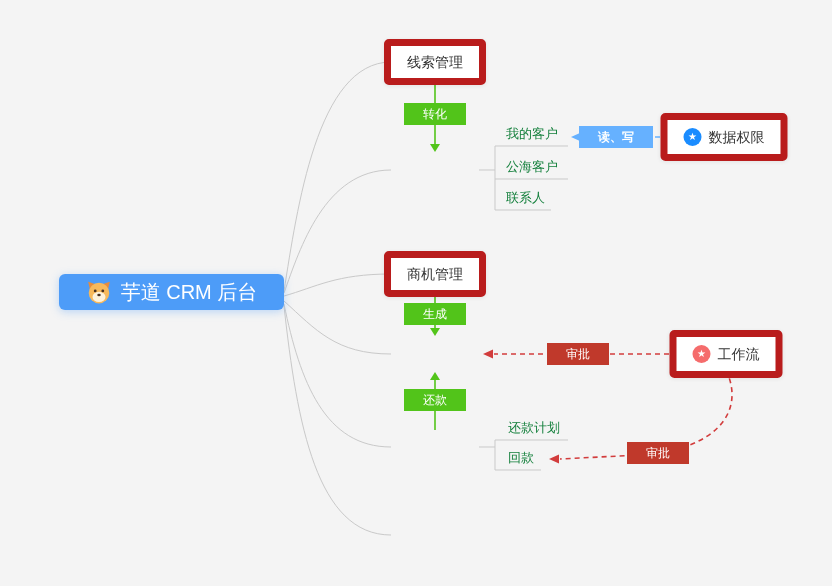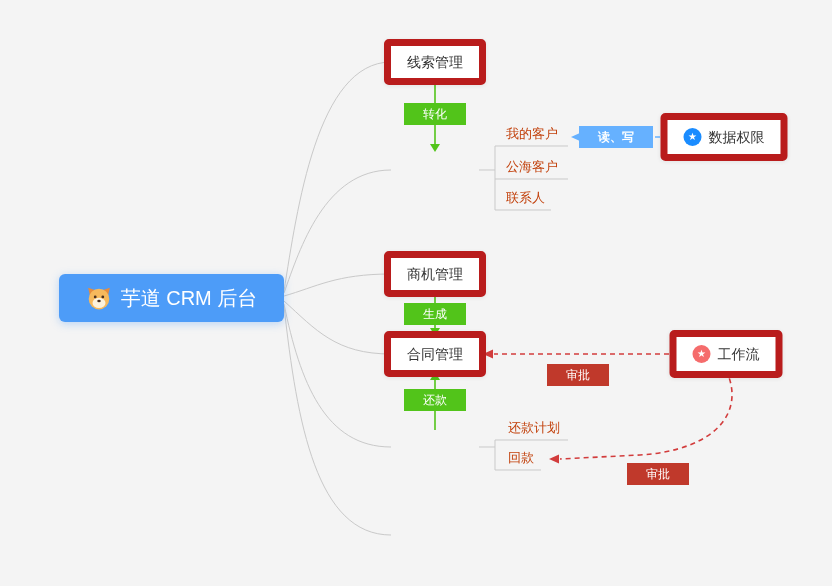--- a/index.html
+++ b/index.html
@@ -9,39 +9,39 @@
 
   .node {
     position:absolute; transform:translate(-50%,-50%);
     background:#fff; border:7px solid #b91c1c; border-radius:5px;
     padding:8px 16px; font-size:14px; line-height:16px; color:#333;
     box-shadow:0 1px 4px rgba(0,0,0,.07); white-space:nowrap; cursor:pointer;
     display:flex; align-items:center; gap:7px;
   }
 
   .root-node {
-    position:absolute; left:59px; top:274px; width:225px; height:48px;
+    position:absolute; left:59px; top:274px; width:225px; height:36px;
     background:#4d9cf8; border-radius:6px; color:#fff; font-size:20px;
     display:flex; align-items:center; justify-content:center; gap:9px;
     box-shadow:0 2px 8px rgba(77,156,248,.35); cursor:pointer; white-space:nowrap;
   }
   .root-node svg { display:block; }
 
   .badge {
     position:absolute; transform:translate(-50%,-50%);
     border-radius:0; padding:4px 19px; font-size:12px; line-height:14px;
     color:#fff; white-space:nowrap;
   }
   .badge.green { background:#52c41a; }
   .badge.blue  { background:#66b1ff;font-weight:bold; }
-  .badge.red   { background:#c0392b;margin-top:21px; }
+  .badge.red   { background:#c0392b; }
 
   .leaf {
     position:absolute; transform:translateY(-100%); padding-bottom:5px;
-    font-size:13px; line-height:15px; color:#c2410c; white-space:nowrap; cursor:pointer;
+    font-size:13px; line-height:15px; color:#15803d; white-space:nowrap; cursor:pointer;
   }
 
   .star {
     width:18px; height:18px; border-radius:50%; color:#fff; font-size:10px;
     display:inline-flex; align-items:center; justify-content:center; flex:0 0 auto;
   }
   .star.blue-bg { background:#1a8cff; }
   .star.pink-bg { background:#f56c6c; }
 </style>
 </head>
@@ -112,21 +112,20 @@
         <circle cx="8.5" cy="11" r="1.3" fill="#4a3020"></circle>
         <circle cx="15.5" cy="11" r="1.3" fill="#4a3020"></circle>
         <ellipse cx="12" cy="14.8" rx="1.6" ry="1.2" fill="#4a3020"></ellipse>
       </svg>
     </span>
     <span>芋道 CRM 后台</span>
   </div>
 
   <div class="node" style="left:435px; top:62px">线索管理</div>
   <div class="node" style="left:435px; top:274px">商机管理</div>
-  <div class="node" style="left:435px; top:354px">合同管理</div>
 
   <div class="leaf" style="left:506px; top:146px">我的客户</div>
   <div class="leaf" style="left:506px; top:179px">公海客户</div>
   <div class="leaf" style="left:506px; top:210px">联系人</div>
   <div class="leaf" style="left:508px; top:440px">还款计划</div>
   <div class="leaf" style="left:508px; top:470px">回款</div>
 
   <div class="badge green" style="left:435px; top:114px">转化</div>
   <div class="badge green" style="left:435px; top:314px">生成</div>
   <div class="badge green" style="left:435px; top:400px">还款</div>

